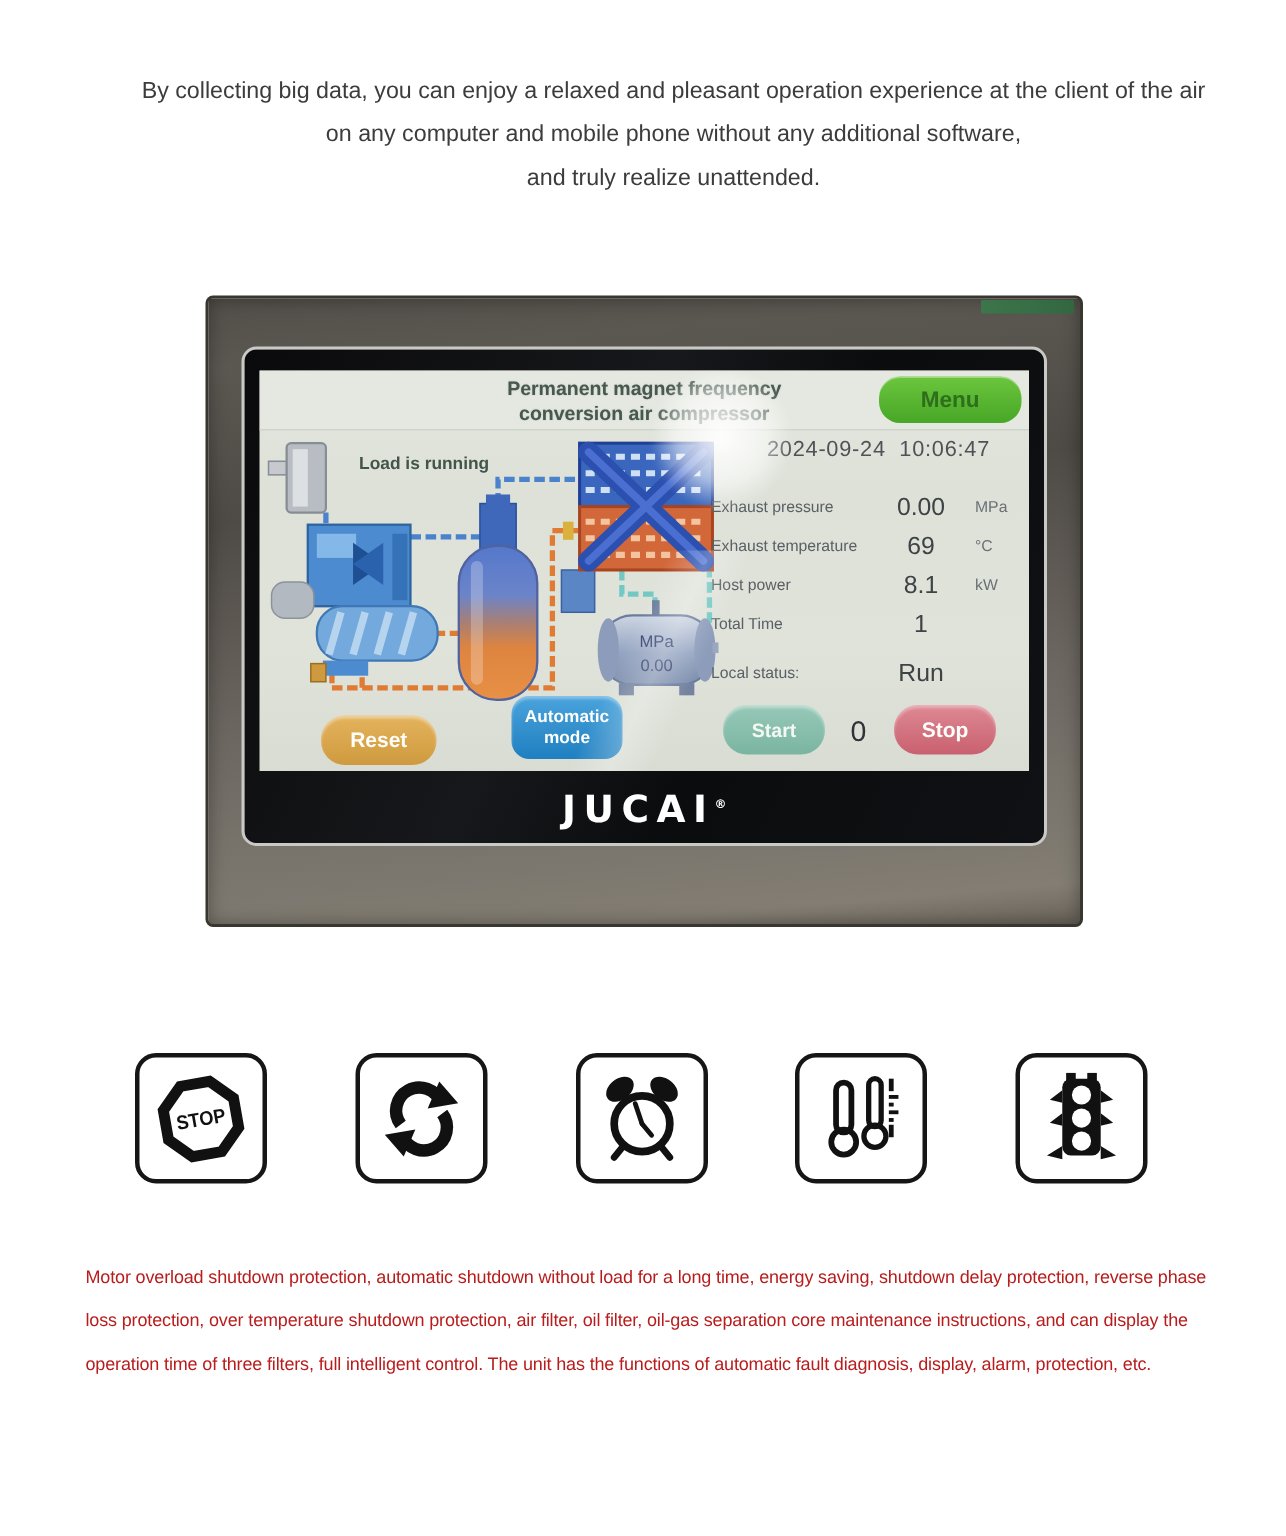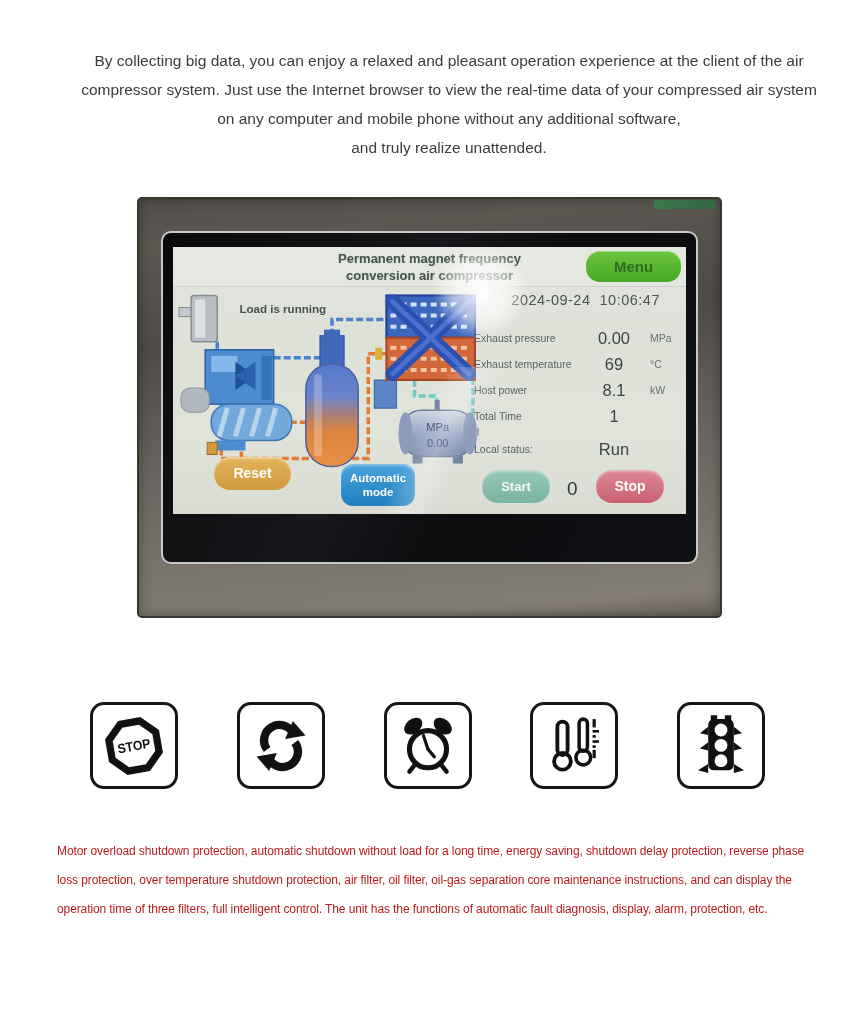--- a/index.html
+++ b/index.html
@@ -49,21 +49,21 @@
   
   .readings { position:absolute; top:78px; right:4px; width:208px; }
   .r-row { display:flex; align-items:center; height:26px; }
   .r-row.gap { margin-top:7px; }
   .r-label { width:104px; font-size:10.5px; color:#5a6065; }
   .r-value { flex:1; text-align:center; font-size:16.5px; color:#3e4346; }
   .r-unit  { width:32px; font-size:10.5px; color:#6a7075; }
 
   
   .hmi-btn { position:absolute; color:#fdfdfa; font-weight:700; text-align:center; }
-  .btn-reset { left:41px; bottom:24px; width:77px; height:33px; border-radius:16px;
+  .btn-reset { left:41px; bottom:4px; width:77px; height:33px; border-radius:16px;
                background:linear-gradient(180deg,#e4b35c,#cf9a3f); font-size:14px; line-height:33px;
                box-shadow:inset 0 2px 2px rgba(255,255,255,.4); }
   .btn-auto  { left:168px; bottom:8px; width:74px; height:42px; border-radius:12px;
                background:linear-gradient(180deg,#4aa3dc,#1f7fc0); font-size:11.5px; line-height:14px;
                display:flex; align-items:center; justify-content:center;
                box-shadow:inset 0 2px 2px rgba(255,255,255,.35); }
   .btn-start { left:309px; bottom:11px; width:68px; height:33px; border-radius:16px;
                background:linear-gradient(180deg,#97c8b7,#7ab5a2); font-size:13px; line-height:33px;
                color:#f4f8f5; box-shadow:inset 0 2px 2px rgba(255,255,255,.4); }
   .counter   { position:absolute; left:394px; bottom:14px; font-size:19px; color:#2e3338; }
@@ -85,21 +85,20 @@
   .icon-box { width:88px; height:87px; border:3px solid #161616; border-radius:14px;
               background:#ffffff; display:flex; align-items:center; justify-content:center; }
 </style>
 </head>
 <body>
 
 <div class="page">
 
   <div class="intro">
     <div>By collecting big data, you can enjoy a relaxed and pleasant operation experience at the client of the air</div>
-    <div>compressor system. Just use the Internet browser to view the real-time data of your compressed air system</div>
     <div>on any computer and mobile phone without any additional software,</div>
     <div>and truly realize unattended.</div>
   </div>
 
   <div class="device">
     <div class="device-led"></div>
 
     <div class="screen-panel">
       <div class="lcd">
 
@@ -243,20 +242,21 @@
         <div class="hmi-btn btn-reset">Reset</div>
         <div class="hmi-btn btn-auto">Automatic mode</div>
         <div class="hmi-btn btn-start">Start</div>
         <div class="counter">0</div>
         <div class="hmi-btn btn-stop">Stop</div>
 
         <div class="glare"></div>
         <div class="glare2"></div>
       </div>
 
+      <div class="brand"><span>JUCAI</span><sup>®</sup></div>
     </div>
   </div>
 
   <div class="icon-row">
 
     <div class="icon-box">
       <svg width="66" height="66" viewBox="0 0 100 100">
         <g transform="rotate(-10 50 50)">
           <polygon points="65,14 86,35 86,65 65,86 35,86 14,65 14,35 35,14" fill="#ffffff" stroke="#111111" stroke-width="11"></polygon>
           <text x="50" y="57" text-anchor="middle" font-size="20" font-weight="bold" fill="#111111" textLength="50" lengthAdjust="spacingAndGlyphs">STOP</text>

